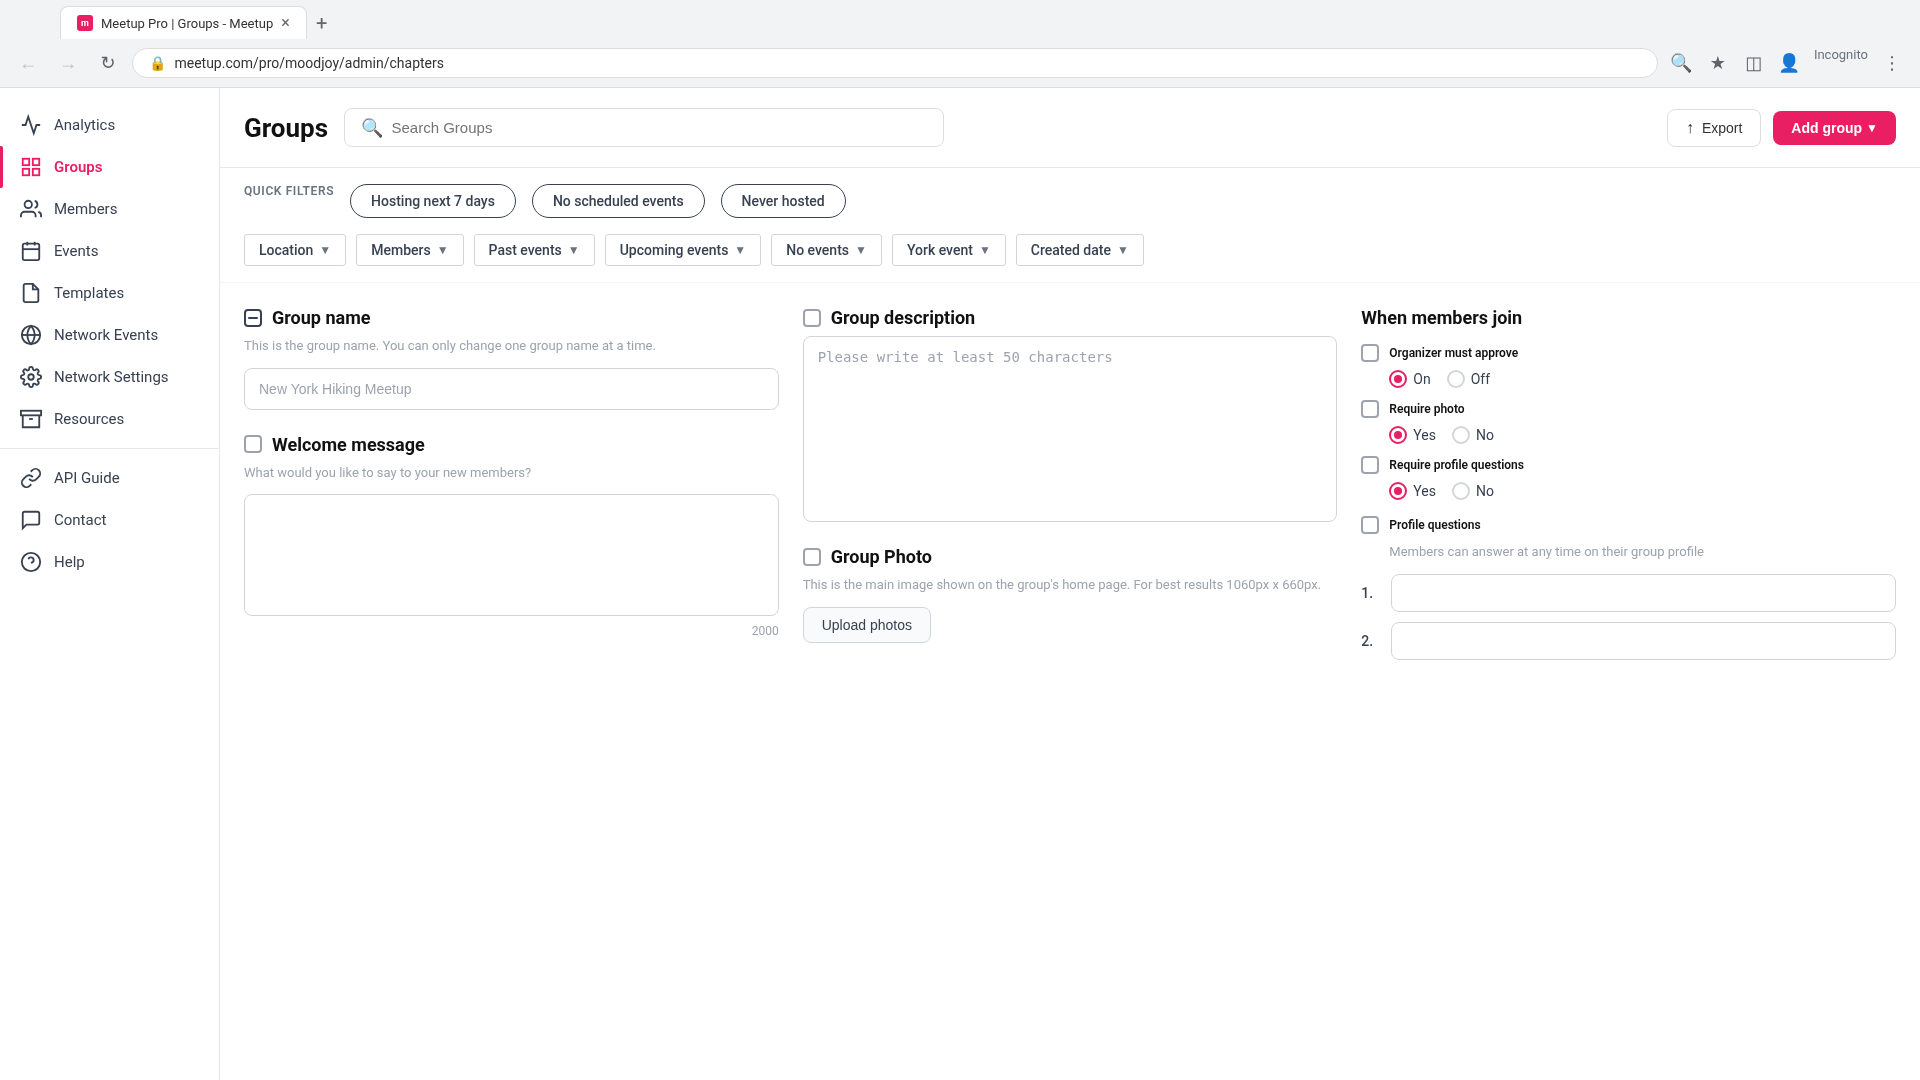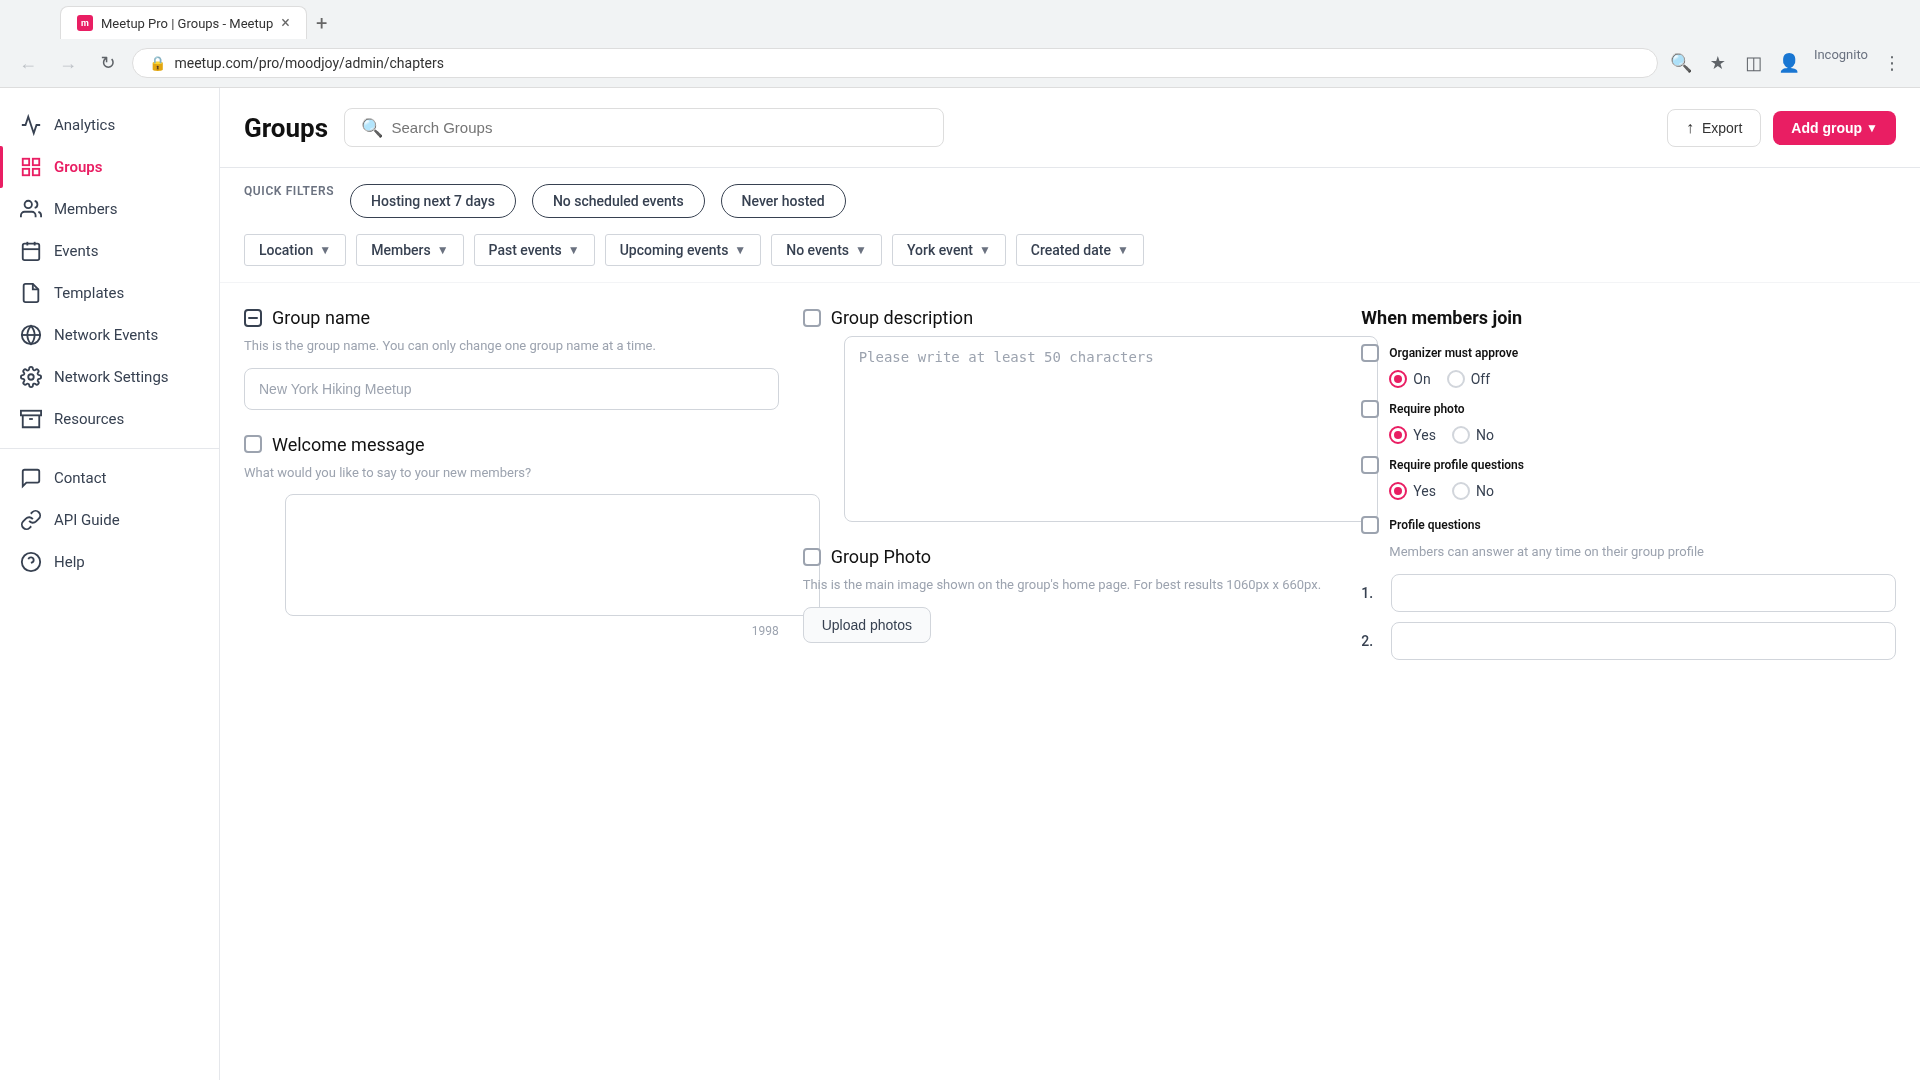--- a/index.html
+++ b/index.html
@@ -52,25 +52,25 @@
     .dropdown-filter { display: flex; align-items: center; gap: 6px; padding: 7px 14px; border: 1.5px solid #d1d5db; border-radius: 3px; background: #fff; cursor: pointer; font-size: 14px; color: #374151; font-weight: 500; }
     .dropdown-filter .chevron { font-size: 12px; color: #6b7280; }
 
     
     .content-area { padding: 24px 24px; display: grid; grid-template-columns: 1fr 1fr 1fr; gap: 24px; }
 
     
     .form-section { }
     .form-section-header { display: flex; align-items: center; gap: 10px; margin-bottom: 8px; }
     .form-checkbox { width: 18px; height: 18px; border: 2px solid #9ca3af; border-radius: 4px; display: flex; align-items: center; justify-content: center; cursor: pointer; flex-shrink: 0; background: #fff; }
-    .form-label { font-size: 18px; font-weight: 400; color: #111; }
+    .form-label { font-size: 18px; font-weight: 700; color: #111; }
     .form-hint { font-size: 13px; color: #9ca3af; margin-bottom: 12px; line-height: 1.5; }
     .form-input { width: 100%; border: 1.5px solid #d1d5db; border-radius: 8px; padding: 12px 14px; font-size: 14px; color: #333; outline: none; background: #fff; }
     .form-input::placeholder { color: #9ca3af; }
-    .form-textarea { width: 100%; border: 1.5px solid #d1d5db; border-radius: 8px; padding: 12px 14px; font-size: 14px; color: #333; outline: none; background: #fff; resize: none; margin-left: 41px; }
+    .form-textarea { width: 100%; border: 1.5px solid #d1d5db; border-radius: 8px; padding: 12px 14px; font-size: 14px; color: #333; outline: none; background: #fff; resize: none; }
     .form-textarea::placeholder { color: #9ca3af; }
     .char-count { text-align: right; font-size: 12px; color: #9ca3af; margin-top: 4px; }
 
     
     .members-join-section { }
     .members-join-title { font-size: 18px; font-weight: 700; color: #111; margin-bottom: 16px; }
     .join-option { margin-bottom: 12px; }
     .join-option-header { display: flex; align-items: center; gap: 10px; margin-bottom: 8px; }
     .join-option-label { font-size: 12px; font-weight: 600; color: #111; }
     .radio-group { display: flex; gap: 16px; margin-left: 28px; align-items: center; }
@@ -207,33 +207,33 @@
             <rect x="1" y="3" width="22" height="5"></rect>
             <line x1="10" y1="12" x2="14" y2="12"></line>
         </svg>
       </div>
       <span>Resources</span>
     </div>
     <div class="sidebar-divider"></div>
     <div class="sidebar-item">
       <div class="sidebar-icon">
         <svg class="icon-svg" viewBox="0 0 24 24" fill="none" stroke="currentColor" stroke-width="2">
-          <path d="M21 15a2 2 0 0 1-2 2H7l-4 4V5a2 2 0 0 1 2-2h14a2 2 0 0 1 2 2z"></path>
-        </svg>
-      </div>
-      <span>Contact</span>
-    </div>
-    <div class="sidebar-item">
-      <div class="sidebar-icon">
-        <svg class="icon-svg" viewBox="0 0 24 24" fill="none" stroke="currentColor" stroke-width="2">
           <path d="M10 13a5 5 0 0 0 7.54.54l3-3a5 5 0 0 0-7.07-7.07l-1.72 1.71"></path>
             <path d="M14 11a5 5 0 0 0-7.54-.54l-3 3a5 5 0 0 0 7.07 7.07l1.71-1.71"></path>
         </svg>
       </div>
       <span>API Guide</span>
+    </div>
+    <div class="sidebar-item">
+      <div class="sidebar-icon">
+        <svg class="icon-svg" viewBox="0 0 24 24" fill="none" stroke="currentColor" stroke-width="2">
+          <path d="M21 15a2 2 0 0 1-2 2H7l-4 4V5a2 2 0 0 1 2-2h14a2 2 0 0 1 2 2z"></path>
+        </svg>
+      </div>
+      <span>Contact</span>
     </div>
     <div class="sidebar-item">
       <div class="sidebar-icon">
         <svg class="icon-svg" viewBox="0 0 24 24" fill="none" stroke="currentColor" stroke-width="2">
           <circle cx="12" cy="12" r="10"></circle>
             <path d="M9.09 9a3 3 0 0 1 5.83 1c0 2-3 3-3 3"></path>
             <line x1="12" y1="17" x2="12.01" y2="17"></line>
         </svg>
       </div>
       <span>Help</span>
@@ -309,21 +309,21 @@
         <p class="form-hint">This is the group name. You can only change one group name at a time.</p>
         <input class="form-input" type="text" placeholder="New York Hiking Meetup" style="">
 
         <div style="margin-top: 24px;">
           <div class="form-section-header">
             <div class="form-checkbox"></div>
             <span class="form-label">Welcome message</span>
           </div>
           <p class="form-hint">What would you like to say to your new members?</p>
           <textarea class="form-textarea" rows="6" style=""></textarea>
-          <div class="char-count">1998</div>
+          <div class="char-count">2000</div>
         </div>
       </div>
 
       <div class="form-section group-desc-section">
         <div class="form-section-header">
           <div class="form-checkbox"></div>
           <span class="form-label">Group description</span>
         </div>
         <textarea class="form-textarea" rows="10" placeholder="Please write at least 50 characters" style=""></textarea>
 

